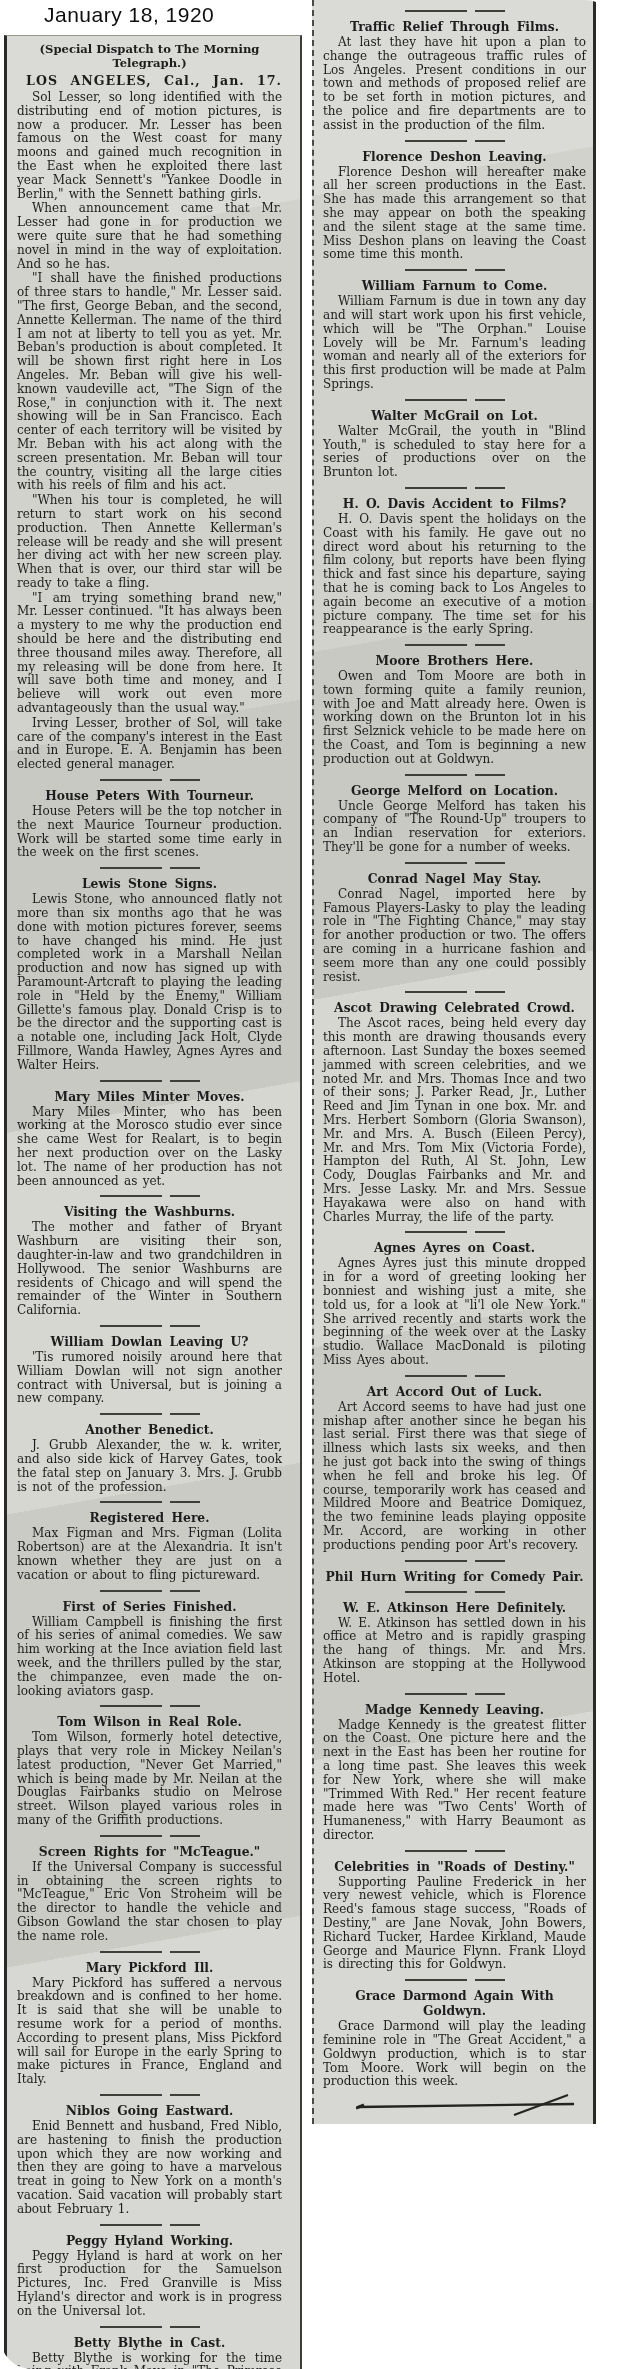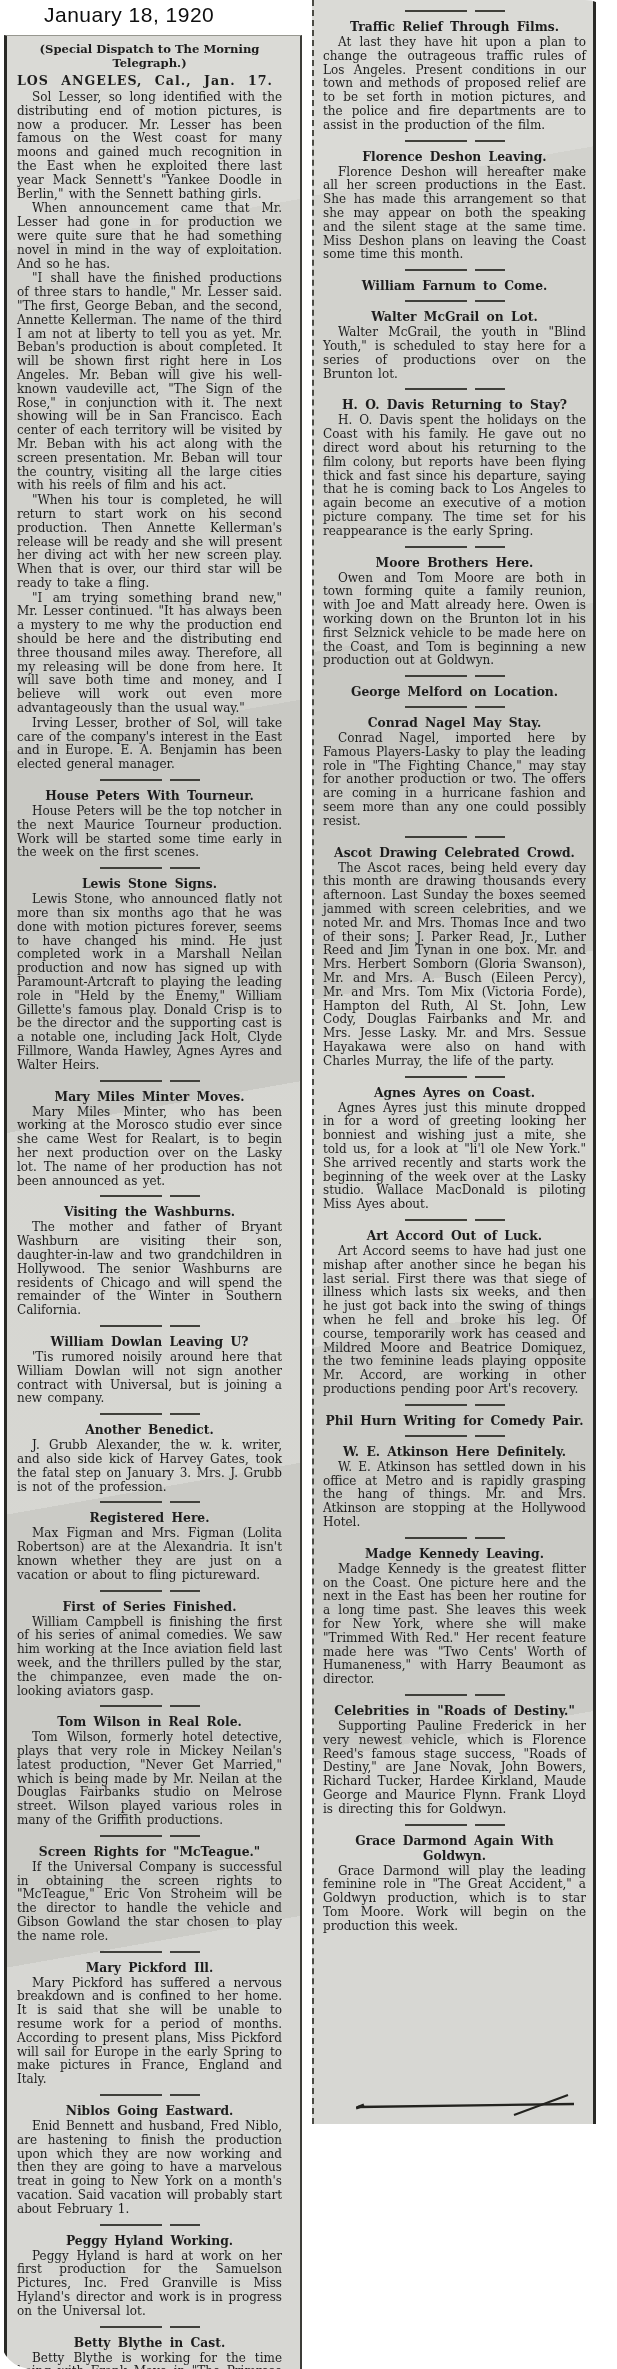--- a/index.html
+++ b/index.html
@@ -12,21 +12,21 @@
         background:
           linear-gradient(170deg, rgba(255,255,255,.18) 0 9%, rgba(0,0,0,0) 9% 30%,
             rgba(0,0,0,.045) 30% 46%, rgba(255,255,255,.10) 46% 62%,
             rgba(0,0,0,.035) 62% 81%, rgba(255,255,255,.12) 81%),
           #d2d2cd;}
   .col-left{top:35px;left:4px;width:298px;height:2334px;padding:4px 18px 0 10px;
         border-left:3px solid #2a2a27;border-right:2px solid #3c3c38;border-top:1px solid #97978f;}
   .col-right{top:0;left:312px;width:284px;height:2124px;padding:3px 7px 8px 9px;
         border-left:2px dashed #4a4a44;border-right:3px solid #2a2a27;}
   .dispatch{font-weight:bold;text-align:center;font-size:11.6px;line-height:14px;margin:2px 0 2px;}
-  .cityline{font-weight:bold;text-align:left;font-size:12.6px;line-height:15px;
+  .cityline{font-weight:bold;text-align:right;font-size:12.6px;line-height:15px;
         word-spacing:7px;letter-spacing:1px;margin:3px 0 3px;}
   .article-p{margin:0 0 1px;font-size:12px;line-height:13.8px;text-align:justify;
         text-indent:15px;word-spacing:1.5px;}
   .article-title{margin:1px 0 2px;font-size:12.3px;line-height:15px;text-align:center;
         font-weight:bold;word-spacing:3px;}
   .divider{display:flex;justify-content:center;align-items:center;height:12px;margin:2px 0;}
   .divider i{display:block;width:62px;border-top:2px solid #3f3f3a;}
   .divider i.short{width:30px;margin-left:8px;}
   .end-rule{position:absolute;bottom:8px;left:42px;}
 </style>
@@ -148,43 +148,45 @@
           <i></i>
           <i class="short"></i>
         </div>
         <h2 class="article-title">Florence Deshon Leaving.</h2>
         <p class="article-p">Florence Deshon will hereafter make all her screen productions in the East.  She has made this arrangement so that she may appear on both the speaking and the silent stage at the same time.  Miss Deshon plans on leaving the Coast some time this month.</p>
         <div class="divider">
           <i></i>
           <i class="short"></i>
         </div>
         <h2 class="article-title">William Farnum to Come.</h2>
+        <p class="article-p">William Farnum is due in town any day and will start work upon his first vehicle, which will be "The Orphan." Louise Lovely will be Mr. Farnum's leading woman and nearly all of the exteriors for this first production will be made at Palm Springs.</p>
         <div class="divider">
           <i></i>
           <i class="short"></i>
         </div>
         <h2 class="article-title">Walter McGrail on Lot.</h2>
         <p class="article-p">Walter McGrail, the youth in "Blind Youth," is scheduled to stay here for a series of productions over on the Brunton lot.</p>
         <div class="divider">
           <i></i>
           <i class="short"></i>
         </div>
-        <h2 class="article-title">H. O. Davis Returning to Stay?</h2>
+        <h2 class="article-title">H. O. Davis Accident to Films?</h2>
         <p class="article-p">H. O. Davis spent the holidays on the Coast with his family.  He gave out no direct word about his returning to the film colony, but reports have been flying thick and fast since his departure, saying that he is coming back to Los Angeles to again become an executive of a motion picture company.  The time set for his reappearance is the early Spring.</p>
         <div class="divider">
           <i></i>
           <i class="short"></i>
         </div>
         <h2 class="article-title">Moore Brothers Here.</h2>
         <p class="article-p">Owen and Tom Moore are both in town forming quite a family reunion, with Joe and Matt already here.  Owen is working down on the Brunton lot in his first Selznick vehicle to be made here on the Coast, and Tom is beginning a new production out at Goldwyn.</p>
         <div class="divider">
           <i></i>
           <i class="short"></i>
         </div>
         <h2 class="article-title">George Melford on Location.</h2>
+        <p class="article-p">Uncle George Melford has taken his company of "The Round-Up" troupers to an Indian reservation for exteriors.  They'll be gone for a number of weeks.</p>
         <div class="divider">
           <i></i>
           <i class="short"></i>
         </div>
         <h2 class="article-title">Conrad Nagel May Stay.</h2>
         <p class="article-p">Conrad Nagel, imported here by Famous Players-Lasky to play the leading role in "The Fighting Chance," may stay for another production or two.  The offers are coming in a hurricane fashion and seem more than any one could possibly resist.</p>
         <div class="divider">
           <i></i>
           <i class="short"></i>
         </div>

